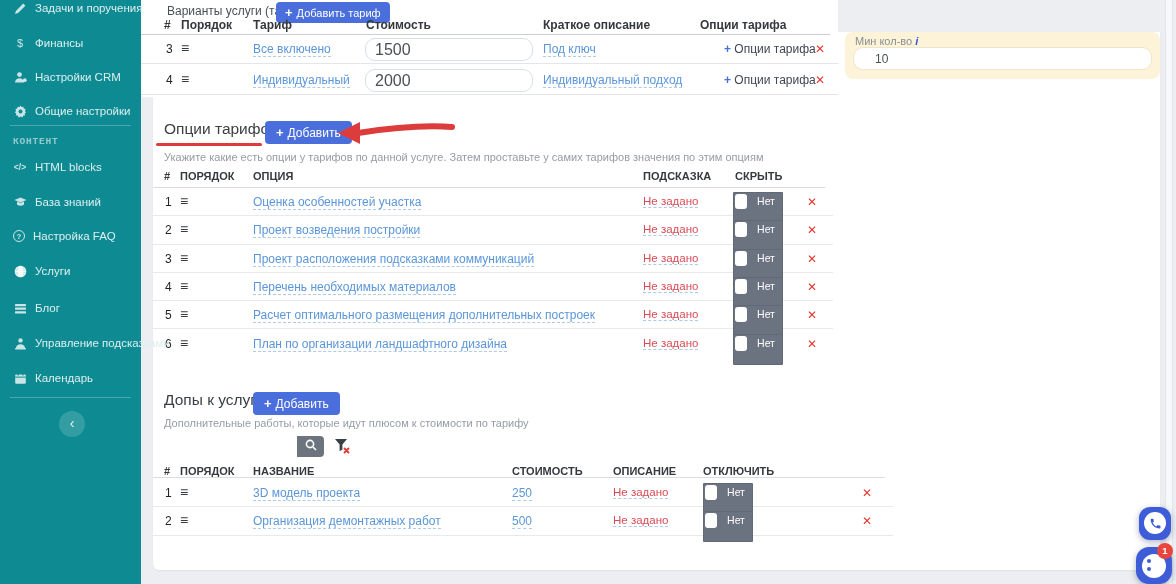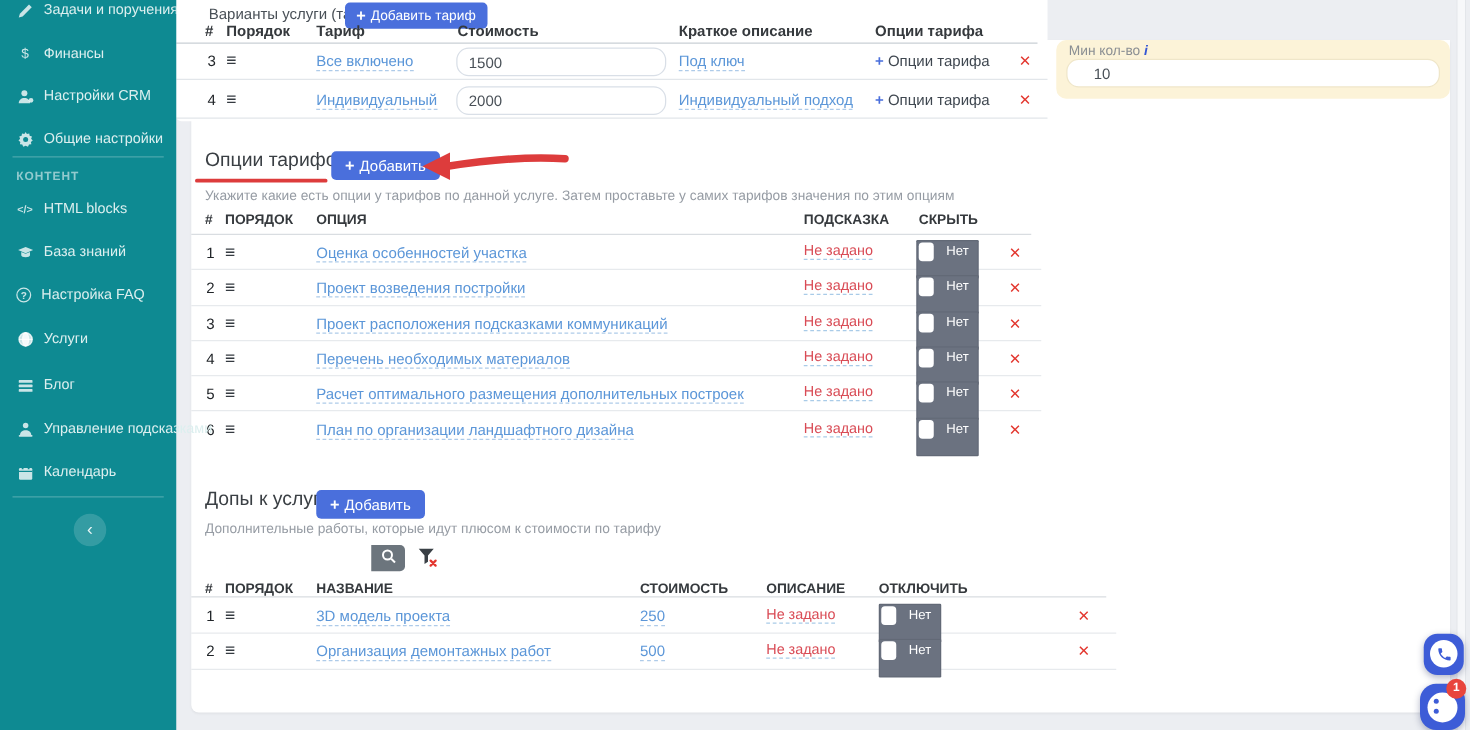--- a/index.html
+++ b/index.html
@@ -9,21 +9,21 @@
   .abs { position:absolute; }
 
   
   #sidebar { left:0; top:0; width:141px; height:584px; background:#0e8a92; z-index:5; }
   .side-item { position:absolute; left:13px; display:flex; align-items:center; gap:8px;
                color:#dcefef; font-size:11.5px; white-space:nowrap; cursor:pointer; }
   .side-item .ic { width:14px; height:14px; display:inline-flex; align-items:center; justify-content:center;
                    color:rgba(255,255,255,.78); font-size:11px; }
   .side-item .ic svg { width:13px; height:13px; fill:rgba(255,255,255,.78); }
   .side-section { position:absolute; left:13px; color:rgba(255,255,255,.55); font-size:9.5px;
-                  letter-spacing:.8px; font-weight:bold; }
+                  letter-spacing:.8px; font-weight:bold;font-family:Liberation Mono, monospace; }
   .side-divider { position:absolute; left:10px; width:121px; height:1px; background:rgba(255,255,255,.25); }
   #collapse-btn { left:59px; top:411px; width:26px; height:26px; border-radius:50%;
                   background:rgba(255,255,255,.16); color:#eaf6f6; text-align:center; line-height:24px;
                   font-size:14px; cursor:pointer; }
 
   
   #card-main { left:153px; top:32px; width:1007px; height:538px; background:#fff;
                border-radius:0 0 6px 6px; box-shadow:0 1px 2px rgba(0,0,0,.05); }
   #card-top  { left:141px; top:0; width:697px; height:97px; background:#fff; border-radius:0 0 4px 4px; }
   #yellow-panel { left:845px; top:32px; width:315px; height:47px; background:#fcf3d8; border-radius:8px; }
@@ -54,22 +54,22 @@
   .toggle .tlabel { position:absolute; left:16px; right:0; text-align:center; color:#fff; font-size:10.5px;
                     line-height:19px; }
 
   
   #tariffs-title { left:167px; top:4px; font-size:12px; color:#495057; }
   #tariffs-add { left:276px; top:2px; height:21px; padding:0 9px; font-size:11px; }
   #tariffs-head { left:141px; top:18px; width:689px; height:17px; border-bottom:1px solid #c9cfd5; font-size:12px; }
   .trow { position:absolute; left:141px; width:697px; font-size:12px; color:#212529; }
   .trow .cell { position:absolute; }
   .cost-input { position:absolute; width:168px; height:23px; border:1px solid #d9dfe7; border-radius:10px;
-                font-size:12px; color:#495057; padding:0 9px; font-family:inherit; background:#fff; }
-  .optlink { white-space:nowrap; cursor:pointer; color:#3f4750; }
+                font-size:16px; color:#495057; padding:0 9px; font-family:inherit; background:#fff; }
+  .optlink { white-space:nowrap; cursor:pointer; color:#3f4750;margin-left:24px; }
   .optlink .p { color:#4a6fdc; font-weight:bold; }
 
   
   #opt-head { left:153px; top:170px; width:672px; height:18px; border-bottom:1px solid #d9dde1; font-size:11px; }
   .orow { position:absolute; left:153px; width:680px; height:28.3px; font-size:12px; color:#212529; }
   .orow.b { border-bottom:1px solid #e7eaed; }
   .orow .cell { position:absolute; top:7px; }
   .orow .toggle { left:580px; top:4px; }
   .orow .xdel { left:654px; top:7px; }
   .orow .notset { font-size:11.5px; }

